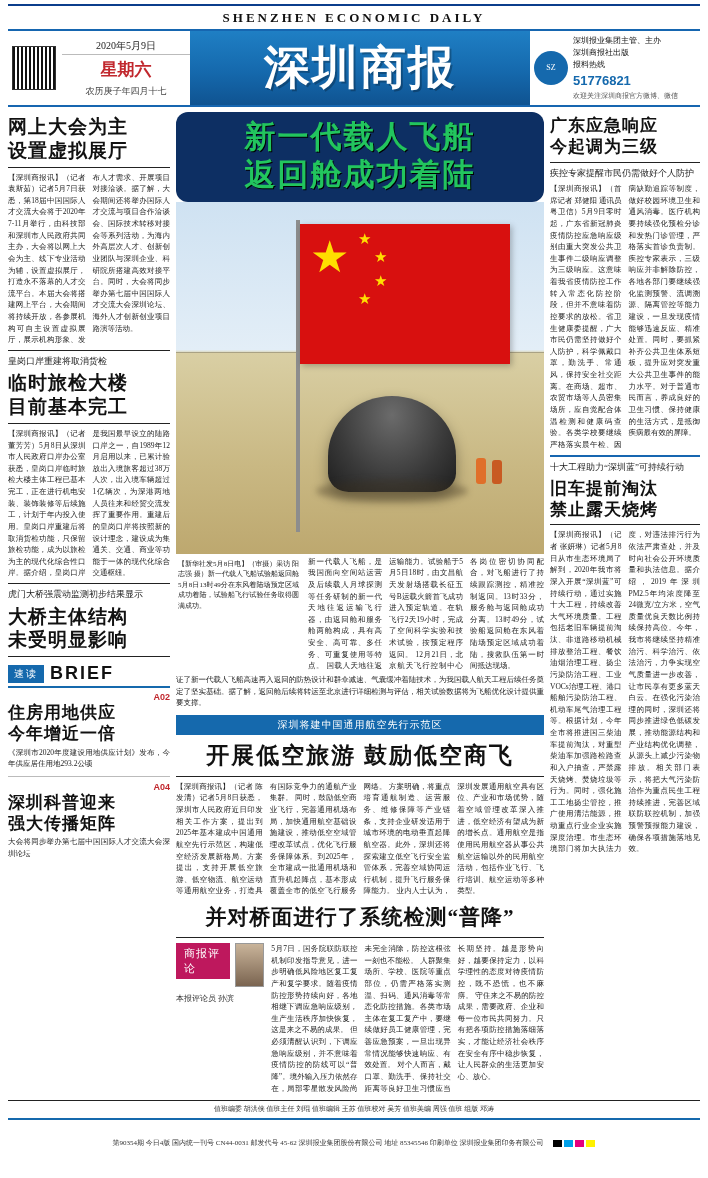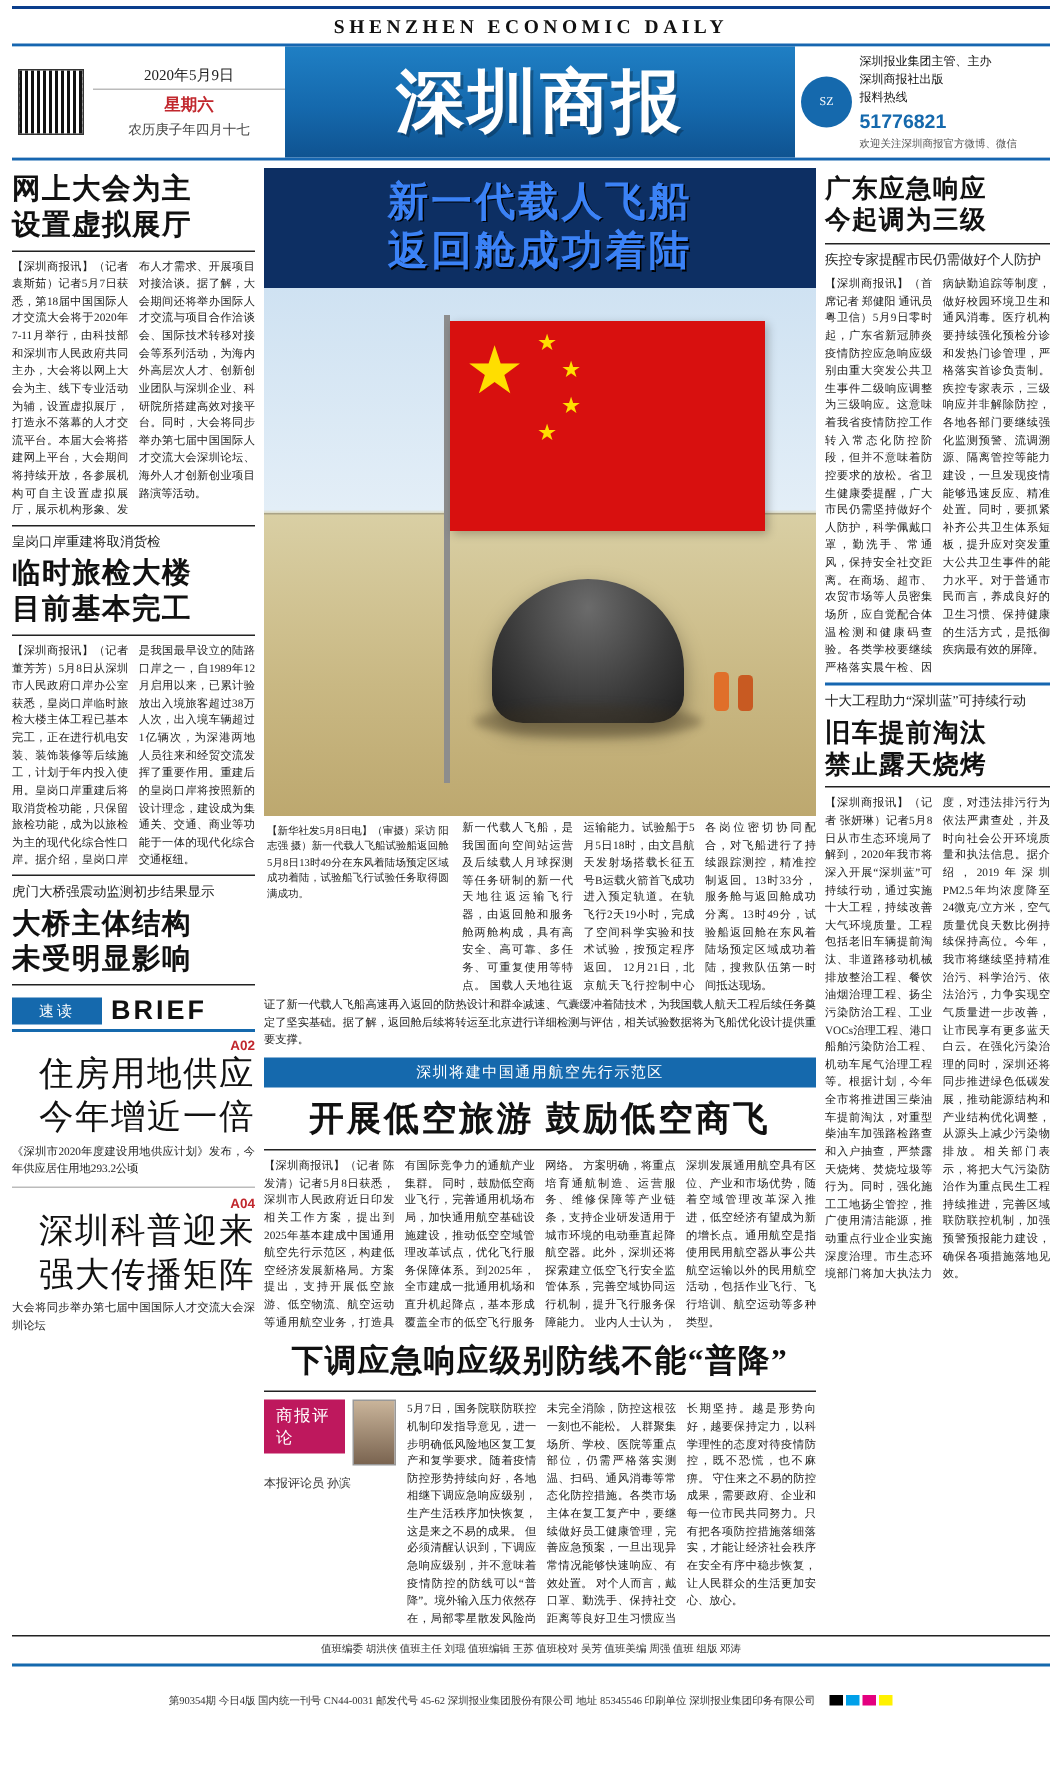--- a/index.html
+++ b/index.html
@@ -25,21 +25,21 @@
     background:linear-gradient(180deg,#1f7fc4 0%,#1569ad 55%,#0f5391 100%);
     height:74px;color:#fff;
   }
   .mh-left{width:182px;background:#fff;color:#111;display:flex;align-items:center;padding-left:4px;box-sizing:border-box;}
   .qr{width:42px;height:42px;background:
       repeating-linear-gradient(90deg,#111 0 2px,#fff 2px 4px),
       repeating-linear-gradient(0deg,#111 0 2px,transparent 2px 4px);
       border:1px solid #333;margin-right:6px;}
   .mh-date{font-size:10px;line-height:1.5;text-align:center;flex:1;}
   .mh-date .d1{font-size:10px;color:#222;border-bottom:1px solid #bbb;padding-bottom:1px;}
-  .mh-date .d2{font-size:11px;font-weight:bold;color:#c1272d;font-family:"Liberation Sans",sans-serif;padding:2px 0;text-align:center;}
+  .mh-date .d2{font-size:17px;font-weight:bold;color:#c1272d;font-family:"Liberation Sans",sans-serif;padding:2px 0;text-align:center;}
   .mh-date .d3{font-size:9px;color:#444;}
   .mh-center{flex:1;display:flex;align-items:center;justify-content:center;}
   .mh-center .logo{
     font-family:"Liberation Serif",serif;font-weight:bold;color:#fff;
     font-size:46px;letter-spacing:2px;text-shadow:2px 2px 0 rgba(0,0,0,.25);
   }
   .mh-right{width:170px;background:#fff;color:#111;font-size:8px;line-height:1.5;
     display:flex;align-items:center;padding:0 4px;box-sizing:border-box;}
   .mh-right .seal{width:34px;height:34px;border-radius:50%;background:#1569ad;color:#fff;
     display:flex;align-items:center;justify-content:center;font-size:8px;margin-right:5px;flex:0 0 auto;}
@@ -58,23 +58,24 @@
   .kicker{font-size:9px;color:#222;line-height:1.5;}
   .hl{font-weight:bold;font-size:19px;line-height:1.25;letter-spacing:1px;margin:3px 0 4px;}
   .hl2{font-weight:bold;font-size:17px;line-height:1.25;letter-spacing:1px;margin:3px 0 4px;}
   .body{font-size:7.5px;line-height:1.55;text-align:justify;color:#222;}
   .body.cols2{column-count:2;column-gap:7px;}
   .body.cols3{column-count:3;column-gap:7px;}
   .body.cols4{column-count:4;column-gap:7px;}
 
   
   .hero-title{
-    background:#0d2f63;color:#3b82f6;text-align:center;padding:6px 4px 8px;
-    font-weight:bold;font-size:27px;line-height:1.22;letter-spacing:2px;
+    background:#0d2f63;color:#22c55e;text-align:center;padding:6px 4px 8px;
+    font-weight:bold;font-size:31px;line-height:1.22;letter-spacing:2px;
     text-shadow:1px 1px 0 #000;
+    border-radius:12px;
   }
   .hero-title .ln{display:block;}
   .photo{
     position:relative;height:352px;overflow:hidden;
     background:linear-gradient(180deg,#cfe2f2 0%,#e3eef7 42%,#d9cfa4 43%,#c9b883 75%,#bda86f 100%);
   }
   .flagpole{position:absolute;left:120px;top:18px;width:4px;height:312px;background:#8d8d8d;}
   .flag{position:absolute;left:124px;top:22px;width:210px;height:140px;background:#d8100f;
     box-shadow:2px 2px 6px rgba(0,0,0,.25);}
   .star{position:absolute;color:#ffde00;line-height:1;}
@@ -98,26 +99,26 @@
     background:#1569ad;color:#fff;font-size:10px;text-align:center;padding:3px 0;letter-spacing:1px;
   }
   .mid-hl{font-weight:bold;font-size:23px;text-align:center;letter-spacing:2px;margin:5px 0 5px;}
   .cmt-hl{font-weight:bold;font-size:21px;text-align:center;letter-spacing:1px;margin:6px 0 6px;}
   .cmt-badge{display:inline-block;background:#be185d;color:#fff;font-size:11px;padding:3px 8px;letter-spacing:1px;}
   .cmt-author{font-size:8px;color:#333;margin-top:6px;}
   .cmt-photo{width:34px;height:42px;background:linear-gradient(180deg,#c9b49a,#7a6450);border:1px solid #999;}
 
   
   .brief-head{display:flex;align-items:center;gap:6px;margin:6px 0 2px;}
-  .brief-head .zs{background:#1569ad;color:#fff;font-size:10px;padding:2px 18px;letter-spacing:2px;}
+  .brief-head .zs{background:#1569ad;color:#fff;font-size:10px;padding:2px 6px;letter-spacing:2px;}
   .brief-head .slash{font-family:"Liberation Sans",sans-serif;font-size:18px;font-weight:bold;color:#111;letter-spacing:2px;}
   .brief-rule{border-top:2px solid #1569ad;margin:2px 0 4px;}
   .brief-item{margin-bottom:6px;}
   .brief-tag{color:#c1272d;font-size:9px;font-weight:bold;font-family:"Liberation Sans",sans-serif;text-align:right;}
-  .brief-hl{font-weight:normal;font-size:23px;line-height:1.25;letter-spacing:1px;margin-left:18px;}
+  .brief-hl{font-weight:bold;font-size:17px;line-height:1.25;letter-spacing:1px;}
   .brief-body{font-size:7.5px;line-height:1.55;color:#222;text-align:justify;margin-top:2px;}
   .brief-sep{border-top:1px solid #bbb;margin:5px 0;}
 
   
   .staff{font-size:7px;color:#333;text-align:center;line-height:1.6;border-top:1px solid #222;margin-top:6px;padding-top:3px;}
   .footer{display:flex;align-items:center;justify-content:center;gap:10px;font-size:7px;color:#333;
     border-top:2px solid #1569ad;margin-top:3px;padding-top:18px;}
   .swatches{display:flex;gap:2px;}
   .swatches i{width:9px;height:7px;display:block;}
 </style>
@@ -243,21 +244,21 @@
       <div class="sub-banner" style="margin-top:6px">深圳将建中国通用航空先行示范区</div>
       <div class="mid-hl">开展低空旅游  鼓励低空商飞</div>
       <div class="hr-thin"></div>
       <div class="body cols4">
         <span>【深圳商报讯】（记者 陈发清）记者5月8日获悉，深圳市人民政府近日印发相关工作方案，提出到2025年基本建成中国通用航空先行示范区，构建低空经济发展新格局。方案提出，支持开展低空旅游、低空物流、航空运动等通用航空业务，打造具有国际竞争力的通航产业集群。</span>
         <span>同时，鼓励低空商业飞行，完善通用机场布局，加快通用航空基础设施建设，推动低空空域管理改革试点，优化飞行服务保障体系。到2025年，全市建成一批通用机场和直升机起降点，基本形成覆盖全市的低空飞行服务网络。</span>
         <span>方案明确，将重点培育通航制造、运营服务、维修保障等产业链条，支持企业研发适用于城市环境的电动垂直起降航空器。此外，深圳还将探索建立低空飞行安全监管体系，完善空域协同运行机制，提升飞行服务保障能力。</span>
         <span>业内人士认为，深圳发展通用航空具有区位、产业和市场优势，随着空域管理改革深入推进，低空经济有望成为新的增长点。通用航空是指使用民用航空器从事公共航空运输以外的民用航空活动，包括作业飞行、飞行培训、航空运动等多种类型。</span>
       </div>
 
-      <div class="cmt-hl">下调应急响应级别防线不能“普降”</div>
+      <div class="cmt-hl">并对桥面进行了系统检测“普降”</div>
       <div class="hr-thin"></div>
 
       <div class="cols" style="gap:7px">
         <div style="width:24%">
           <div style="display:flex;align-items:flex-start;gap:5px">
             <span class="cmt-badge">商报评论</span>
             <span class="cmt-photo"></span>
           </div>
           <div class="cmt-author">本报评论员 孙滨</div>
         </div>

